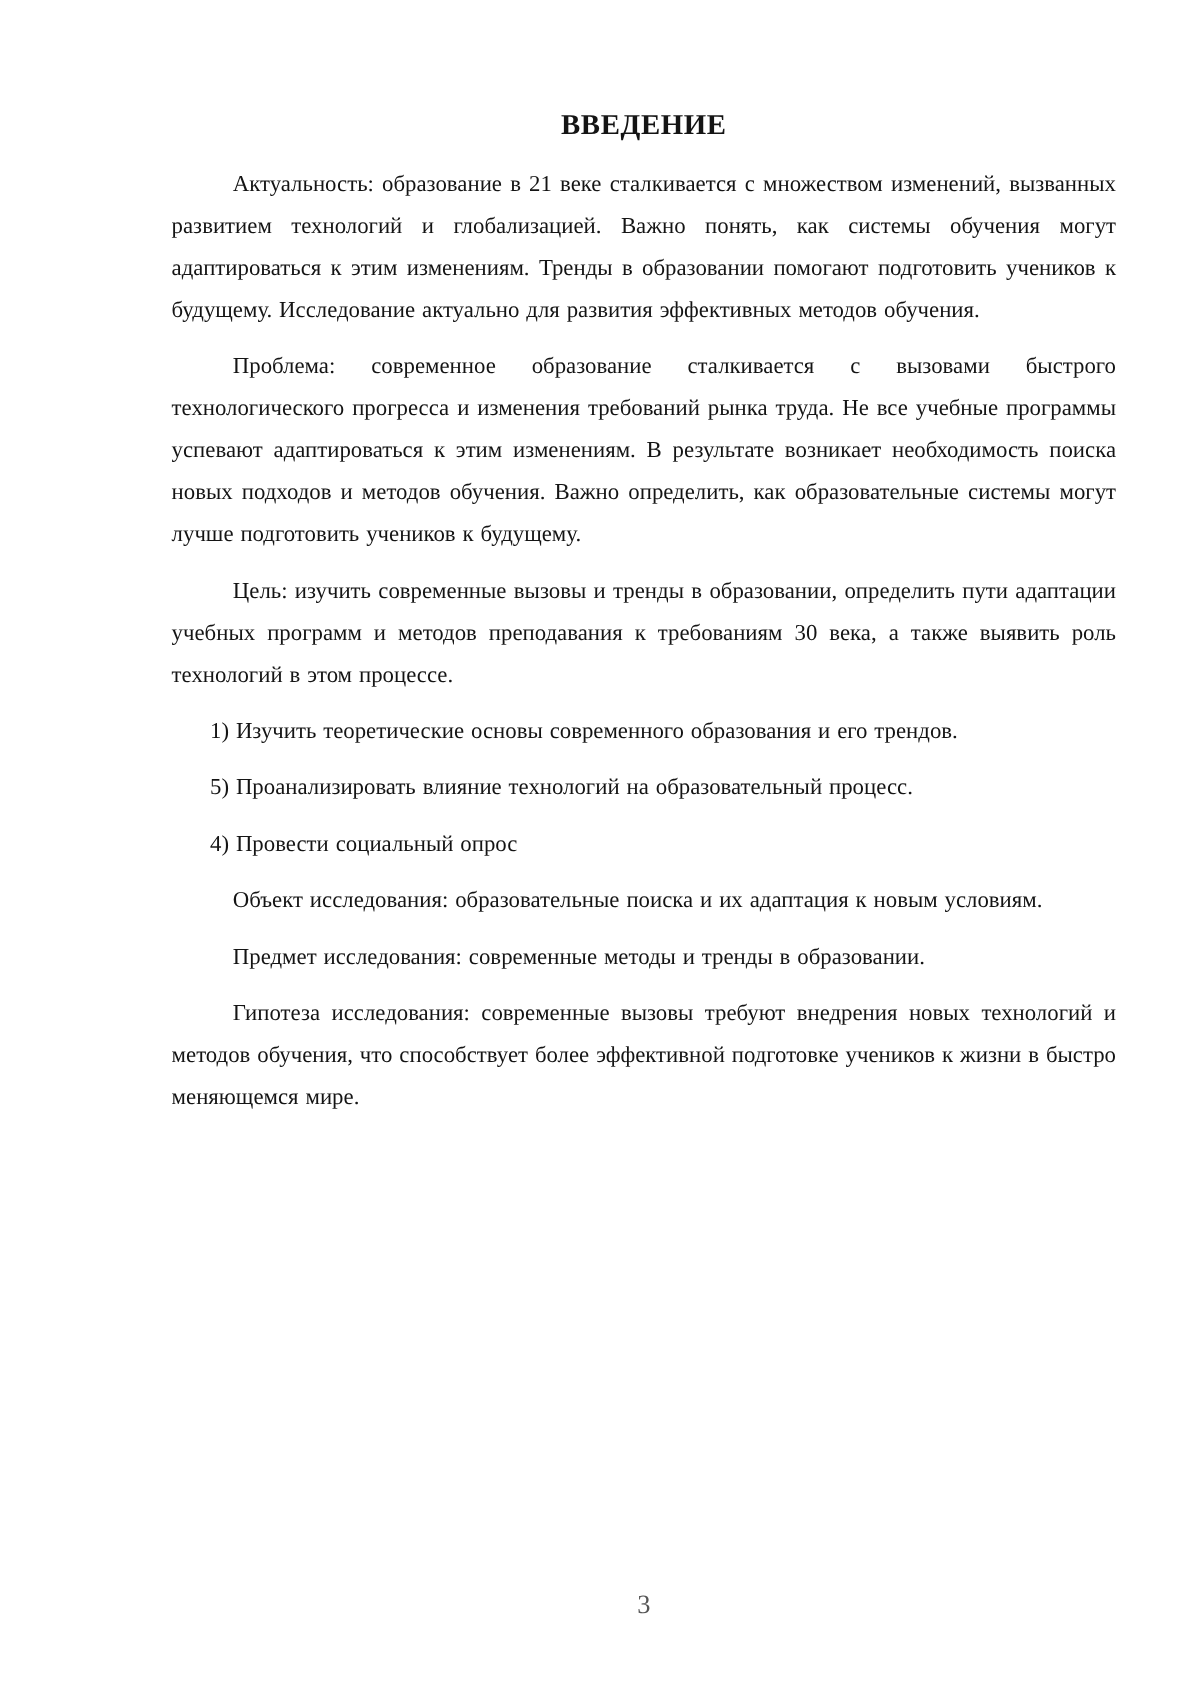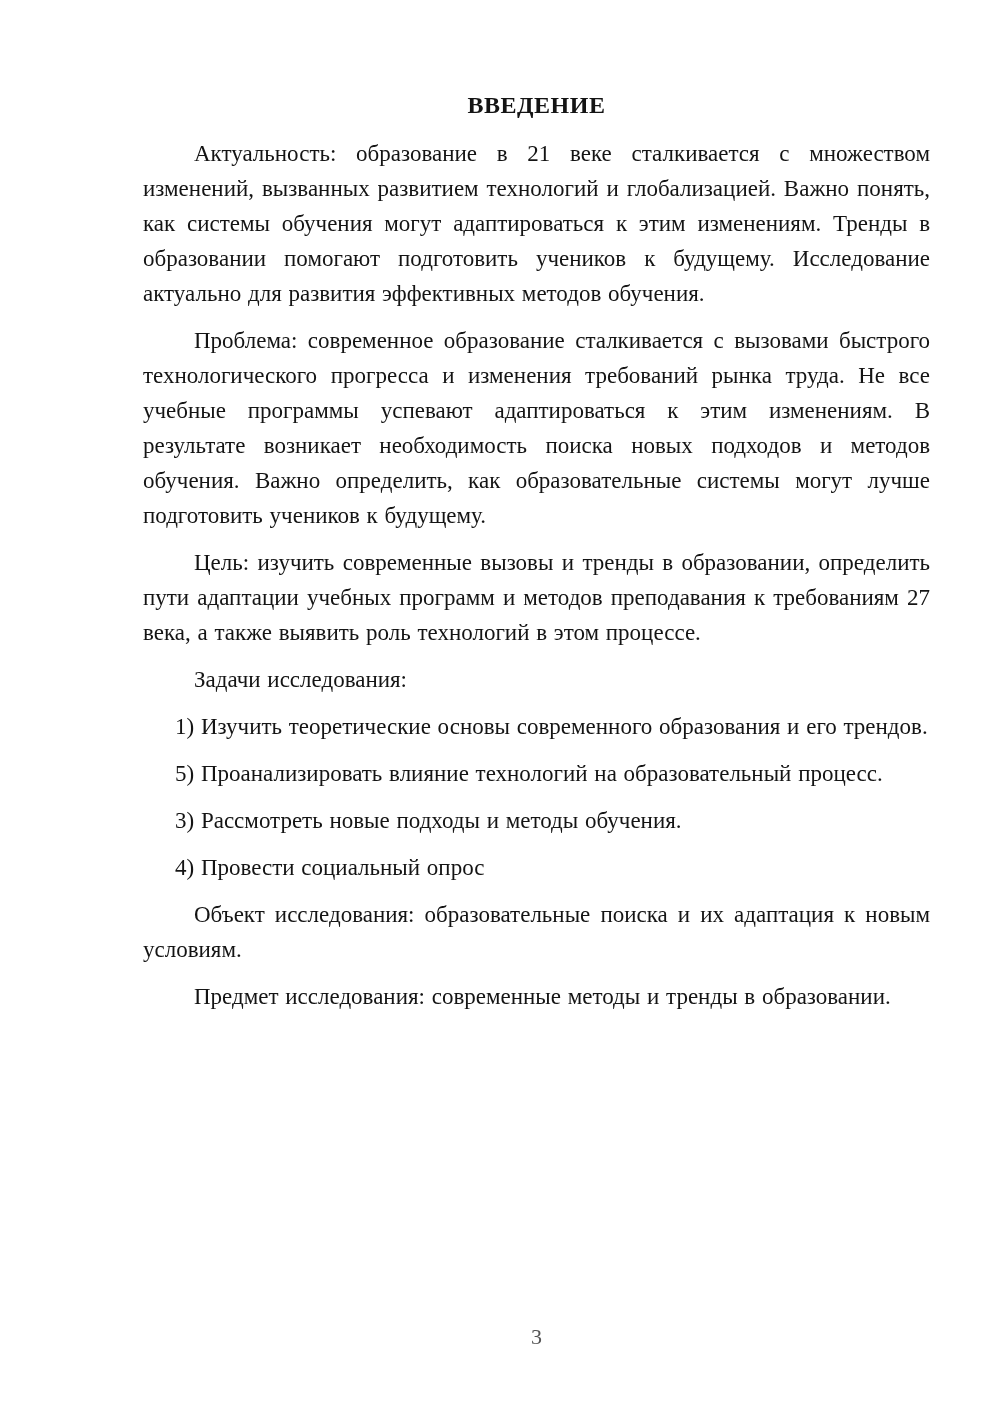--- a/index.html
+++ b/index.html
@@ -21,21 +21,21 @@
   .doc-title {
     margin: 0 0 13px 0;
     text-align: center;
     font-size: 24px;
     line-height: 35px;
     font-weight: bold;
     letter-spacing: 0.5px;
   }
   .body-text p.para {
     margin: 12px 0 12px 0;
-    font-size: 23px;
+    font-size: 19px;
     line-height: 35px;
     text-align: justify;
     text-indent: 51px;
     word-spacing: 1px;
   }
   .body-text p.para.list {
     text-indent: 32px;
   }
   .page-number {
     position: absolute;
@@ -50,24 +50,23 @@
 </style>
 </head>
 <body>
 
 <div class="page">
   <h1 class="doc-title">ВВЕДЕНИЕ</h1>
 
   <div class="body-text">
       <p class="para">Актуальность: образование в 21 веке сталкивается с множеством изменений, вызванных развитием технологий и глобализацией. Важно понять, как системы обучения могут адаптироваться к этим изменениям. Тренды в образовании помогают подготовить учеников к будущему. Исследование актуально для развития эффективных методов обучения.</p>
       <p class="para">Проблема: современное образование сталкивается с вызовами быстрого технологического прогресса и изменения требований рынка труда. Не все учебные программы успевают адаптироваться к этим изменениям. В результате возникает необходимость поиска новых подходов и методов обучения. Важно определить, как образовательные системы могут лучше подготовить учеников к будущему.</p>
-      <p class="para">Цель: изучить современные вызовы и тренды в образовании, определить пути адаптации учебных программ и методов преподавания к требованиям 27 века, а также выявить роль технологий в этом процессе.</p>
-      <p class="para">Задачи исследования:</p>
+      <p class="para">Цель: изучить современные вызовы и тренды в образовании, определить пути адаптации учебных программ и методов преподавания к требованиям 30 века, а также выявить роль технологий в этом процессе.</p>
       <p class="para list">1) Изучить теоретические основы современного образования и его трендов.</p>
       <p class="para list">5) Проанализировать влияние технологий на образовательный процесс.</p>
-      <p class="para list">3) Рассмотреть новые подходы и методы обучения.</p>
       <p class="para list">4) Провести социальный опрос</p>
       <p class="para">Объект исследования: образовательные поиска и их адаптация к новым условиям.</p>
       <p class="para">Предмет исследования: современные методы и тренды в образовании.</p>
+      <p class="para">Гипотеза исследования: современные вызовы требуют внедрения новых технологий и методов обучения, что способствует более эффективной подготовке учеников к жизни в быстро меняющемся мире.</p>
     </div>
 
   <div class="page-number">3</div>
 </div>
 
 </body></html>

